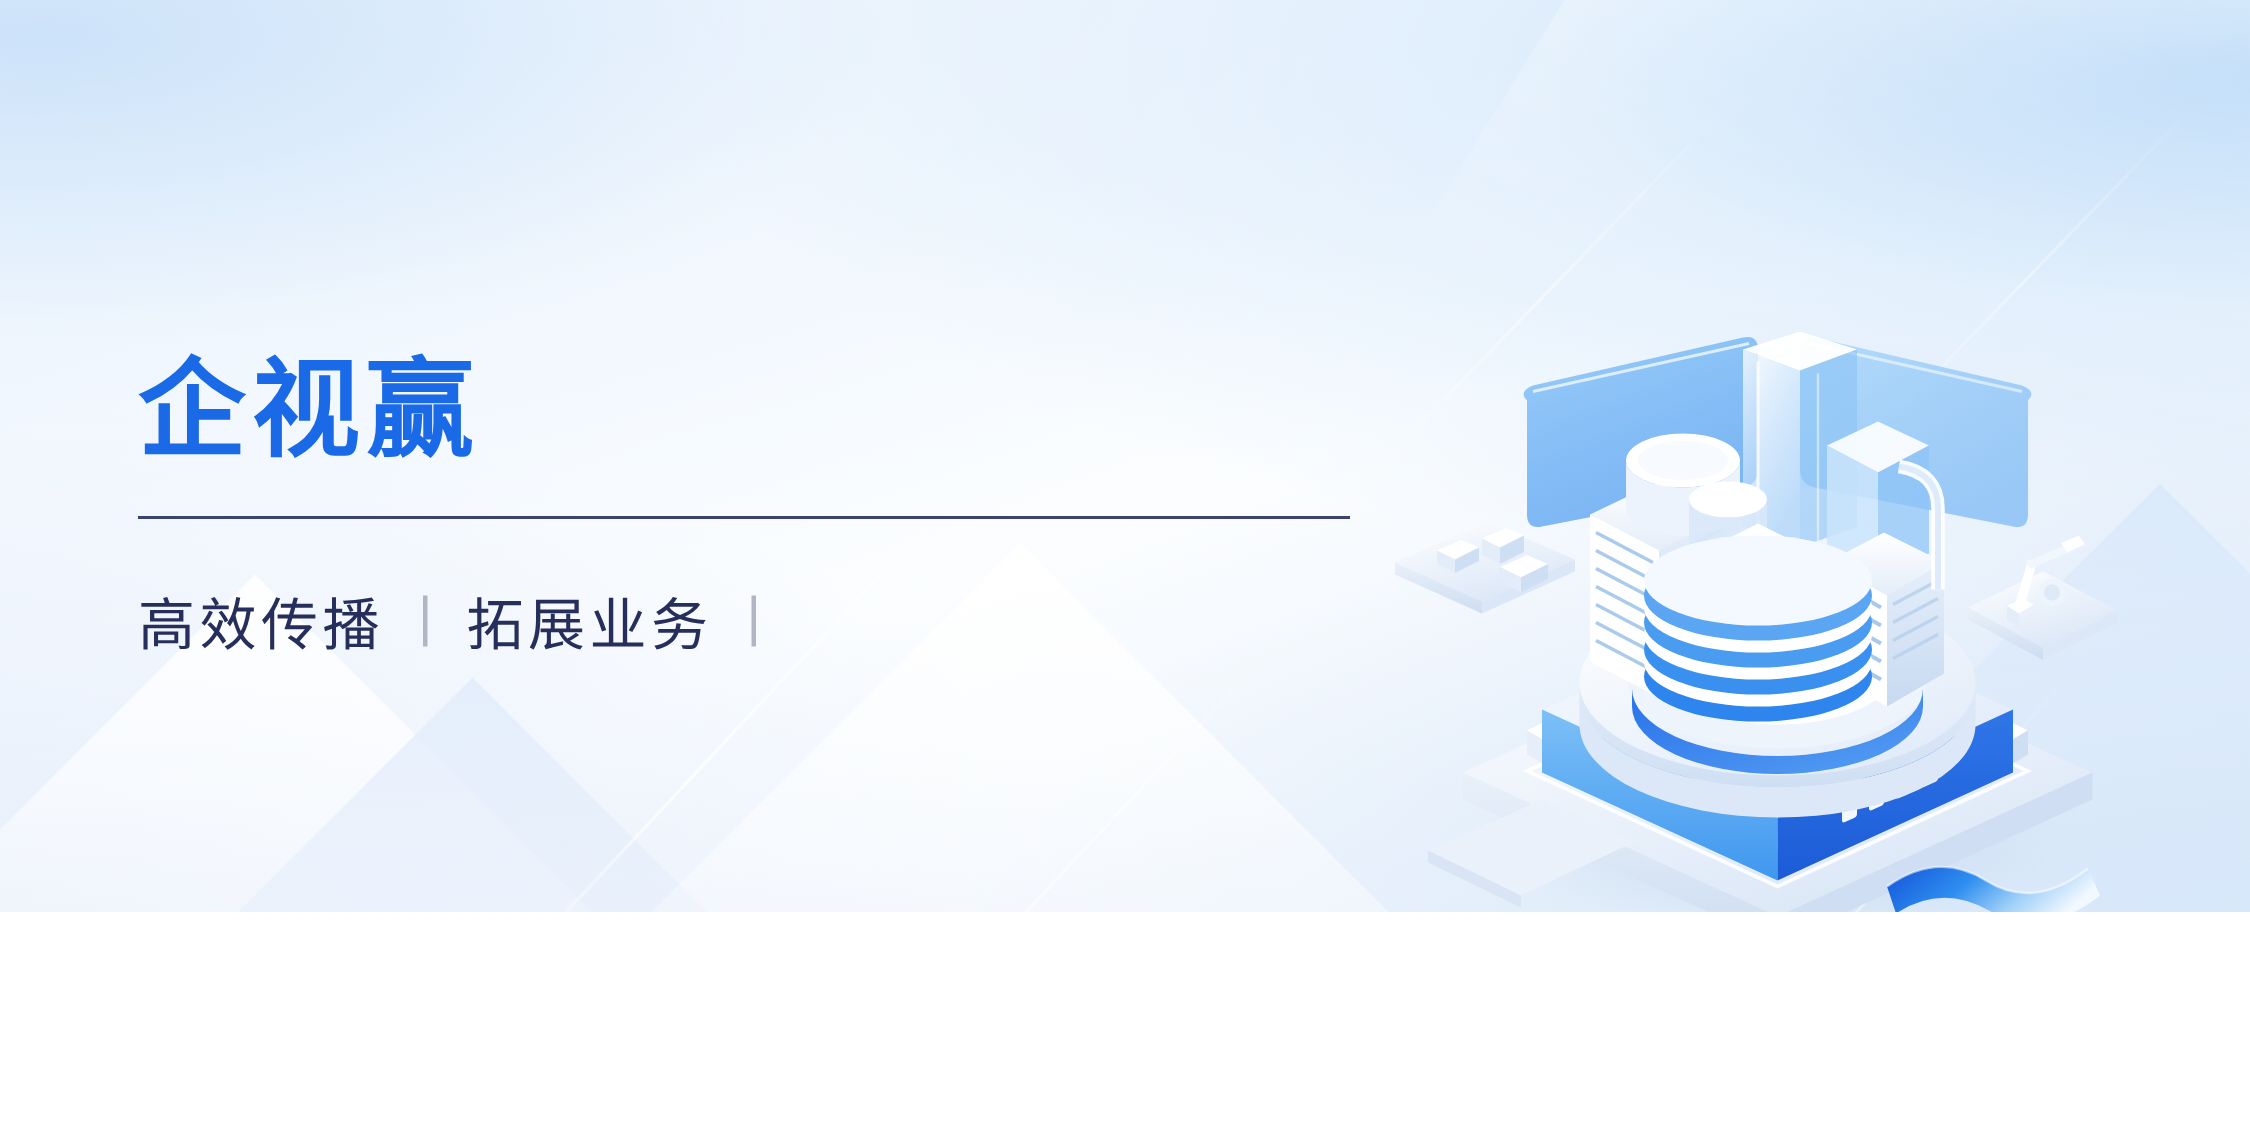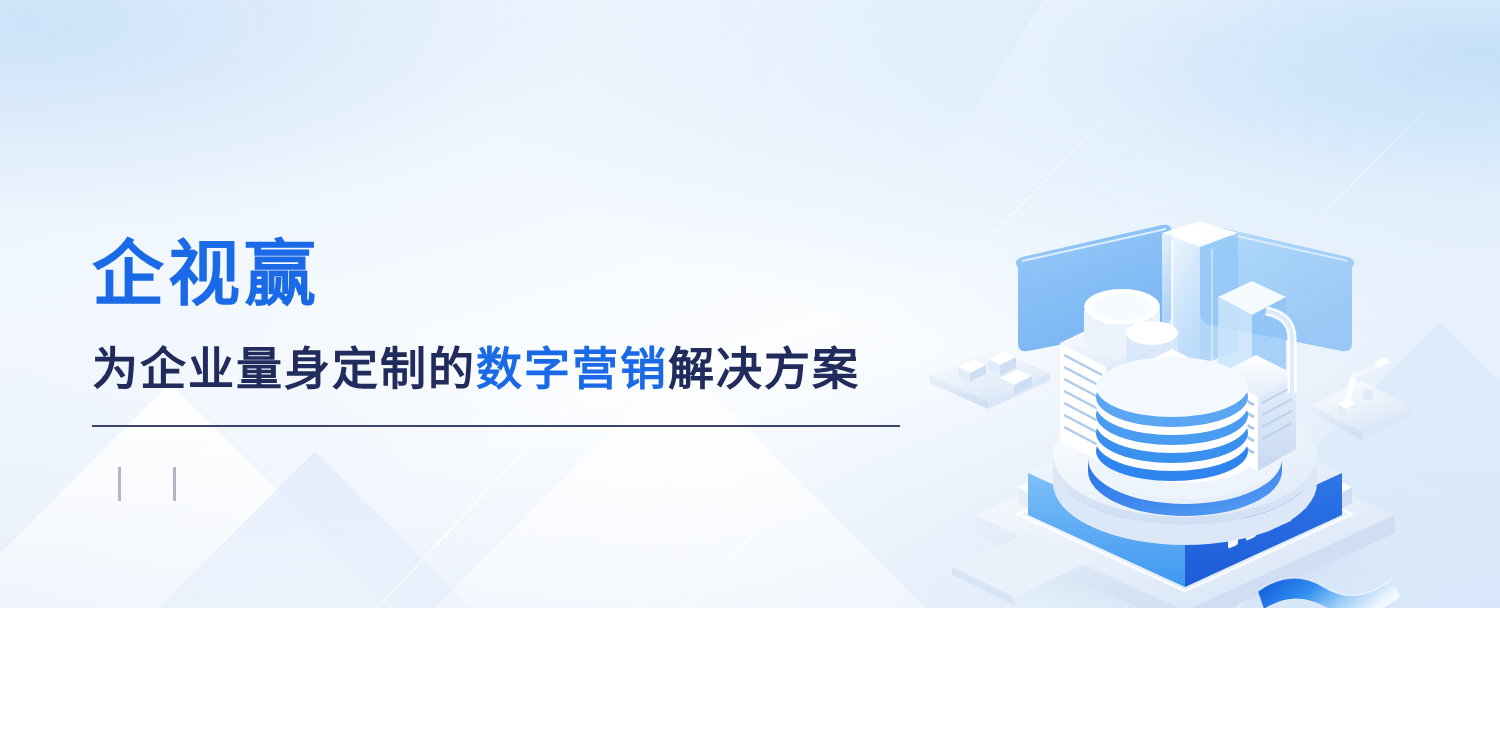--- a/index.html
+++ b/index.html
@@ -405,23 +405,24 @@
         <path d="M358 376 Q392 352 424 372 Q456 392 492 364" stroke="#ffffff" stroke-width="1.6" fill="none" opacity="0.55"></path>
       </g>
 
     </svg>
   </div>
 
   <div class="content">
 
     <h1 class="brand-title">企视赢</h1>
 
-    <h2 class="headline"><span>为企业量身定制的</span><span class="hl-accent">数字营销</span><span>解决方案</span></h2>
 
     <div class="rule"></div>
 
     <div class="tagline">
+      <span>高效传播</span>
       <span class="sep"></span>
+      <span>拓展业务</span>
       <span class="sep"></span>
     </div>
 
   </div>
 </div>
 
 </body></html>

